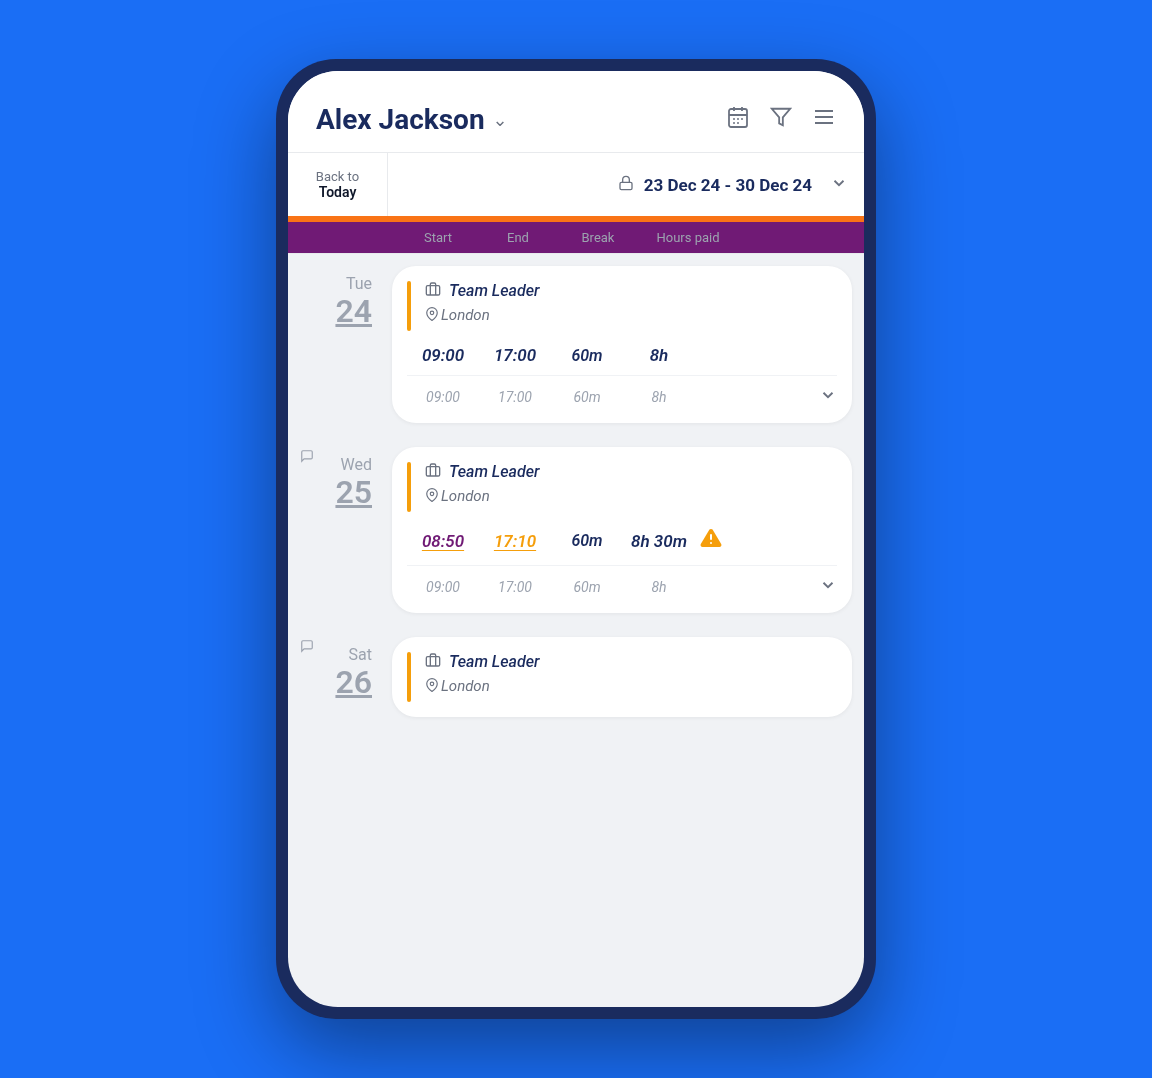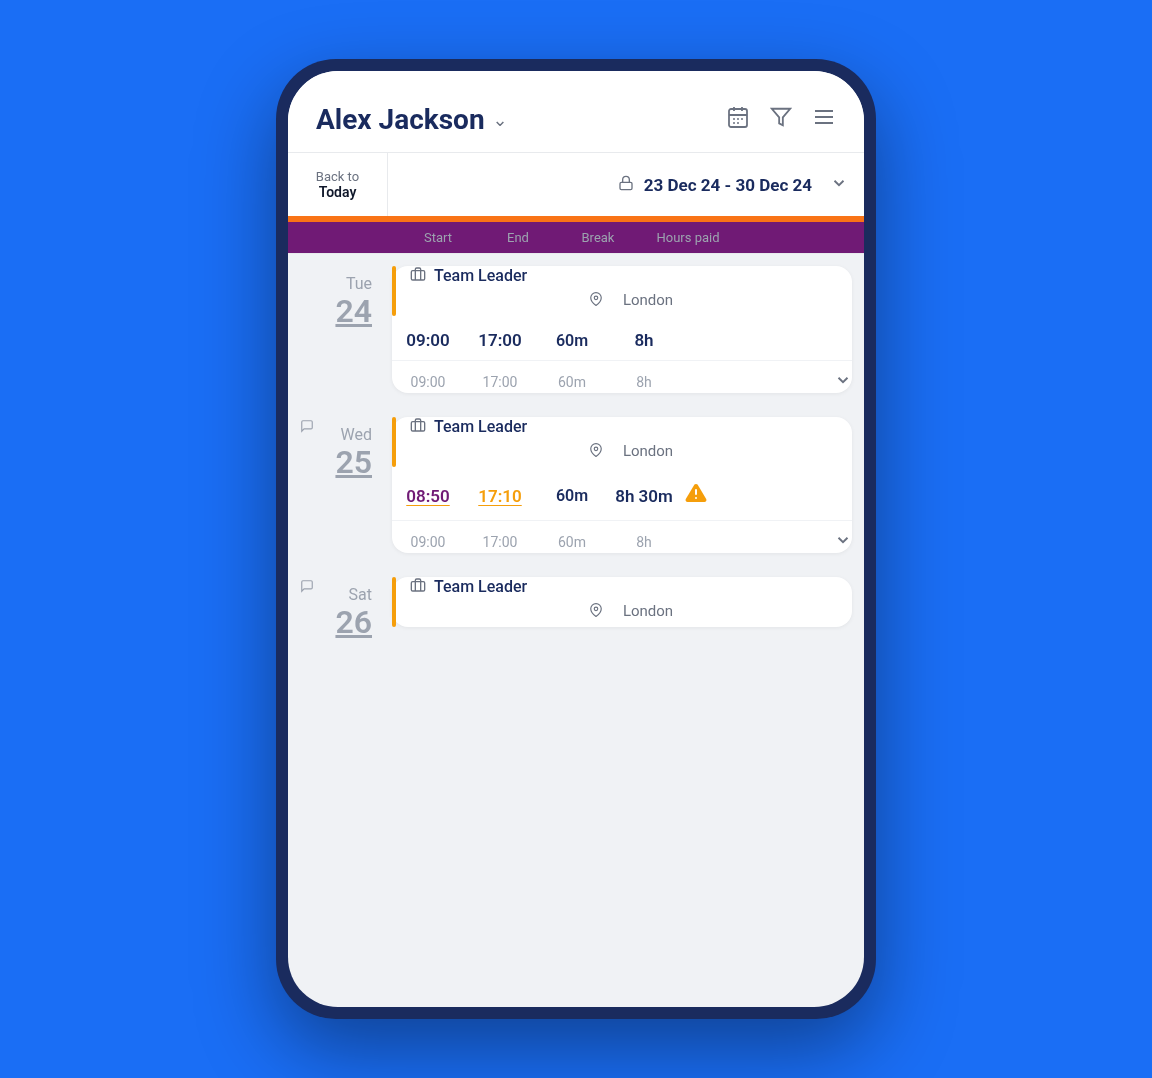--- a/index.html
+++ b/index.html
@@ -160,23 +160,24 @@
     .comment-icon {
       position: absolute;
       top: 2px;
       left: 0;
       color: #9ca3af;
       font-size: 14px;
     }
     .shift-card {
       flex: 1;
       background: #ffffff;
-      border-radius: 16px;
-      padding: 0;
+      border-radius: 24px;
+      padding: 15px;
       box-shadow: 0 1px 4px rgba(0,0,0,0.06);
+      font-style: italic;
     }
     .shift-info {
       display: flex;
       gap: 14px;
     }
     .orange-bar {
       width: 4px;
       background: #f59e0b;
       border-radius: 2px;
       min-height: 50px;
@@ -195,22 +196,21 @@
       font-size: 14px;
     }
     .role-name {
       font-size: 16px;
       color: #1a2b5e;
       font-weight: 500;
     }
     .shift-location {
       display: flex;
       align-items: center;
-      gap: 20px;
-      justify-content: center;
+      gap: 2px;
     }
     .location-icon {
       color: #6b7280;
       font-size: 13px;
     }
     .location-name {
       font-size: 15px;
       color: #6b7280;
     }
     .time-row {

